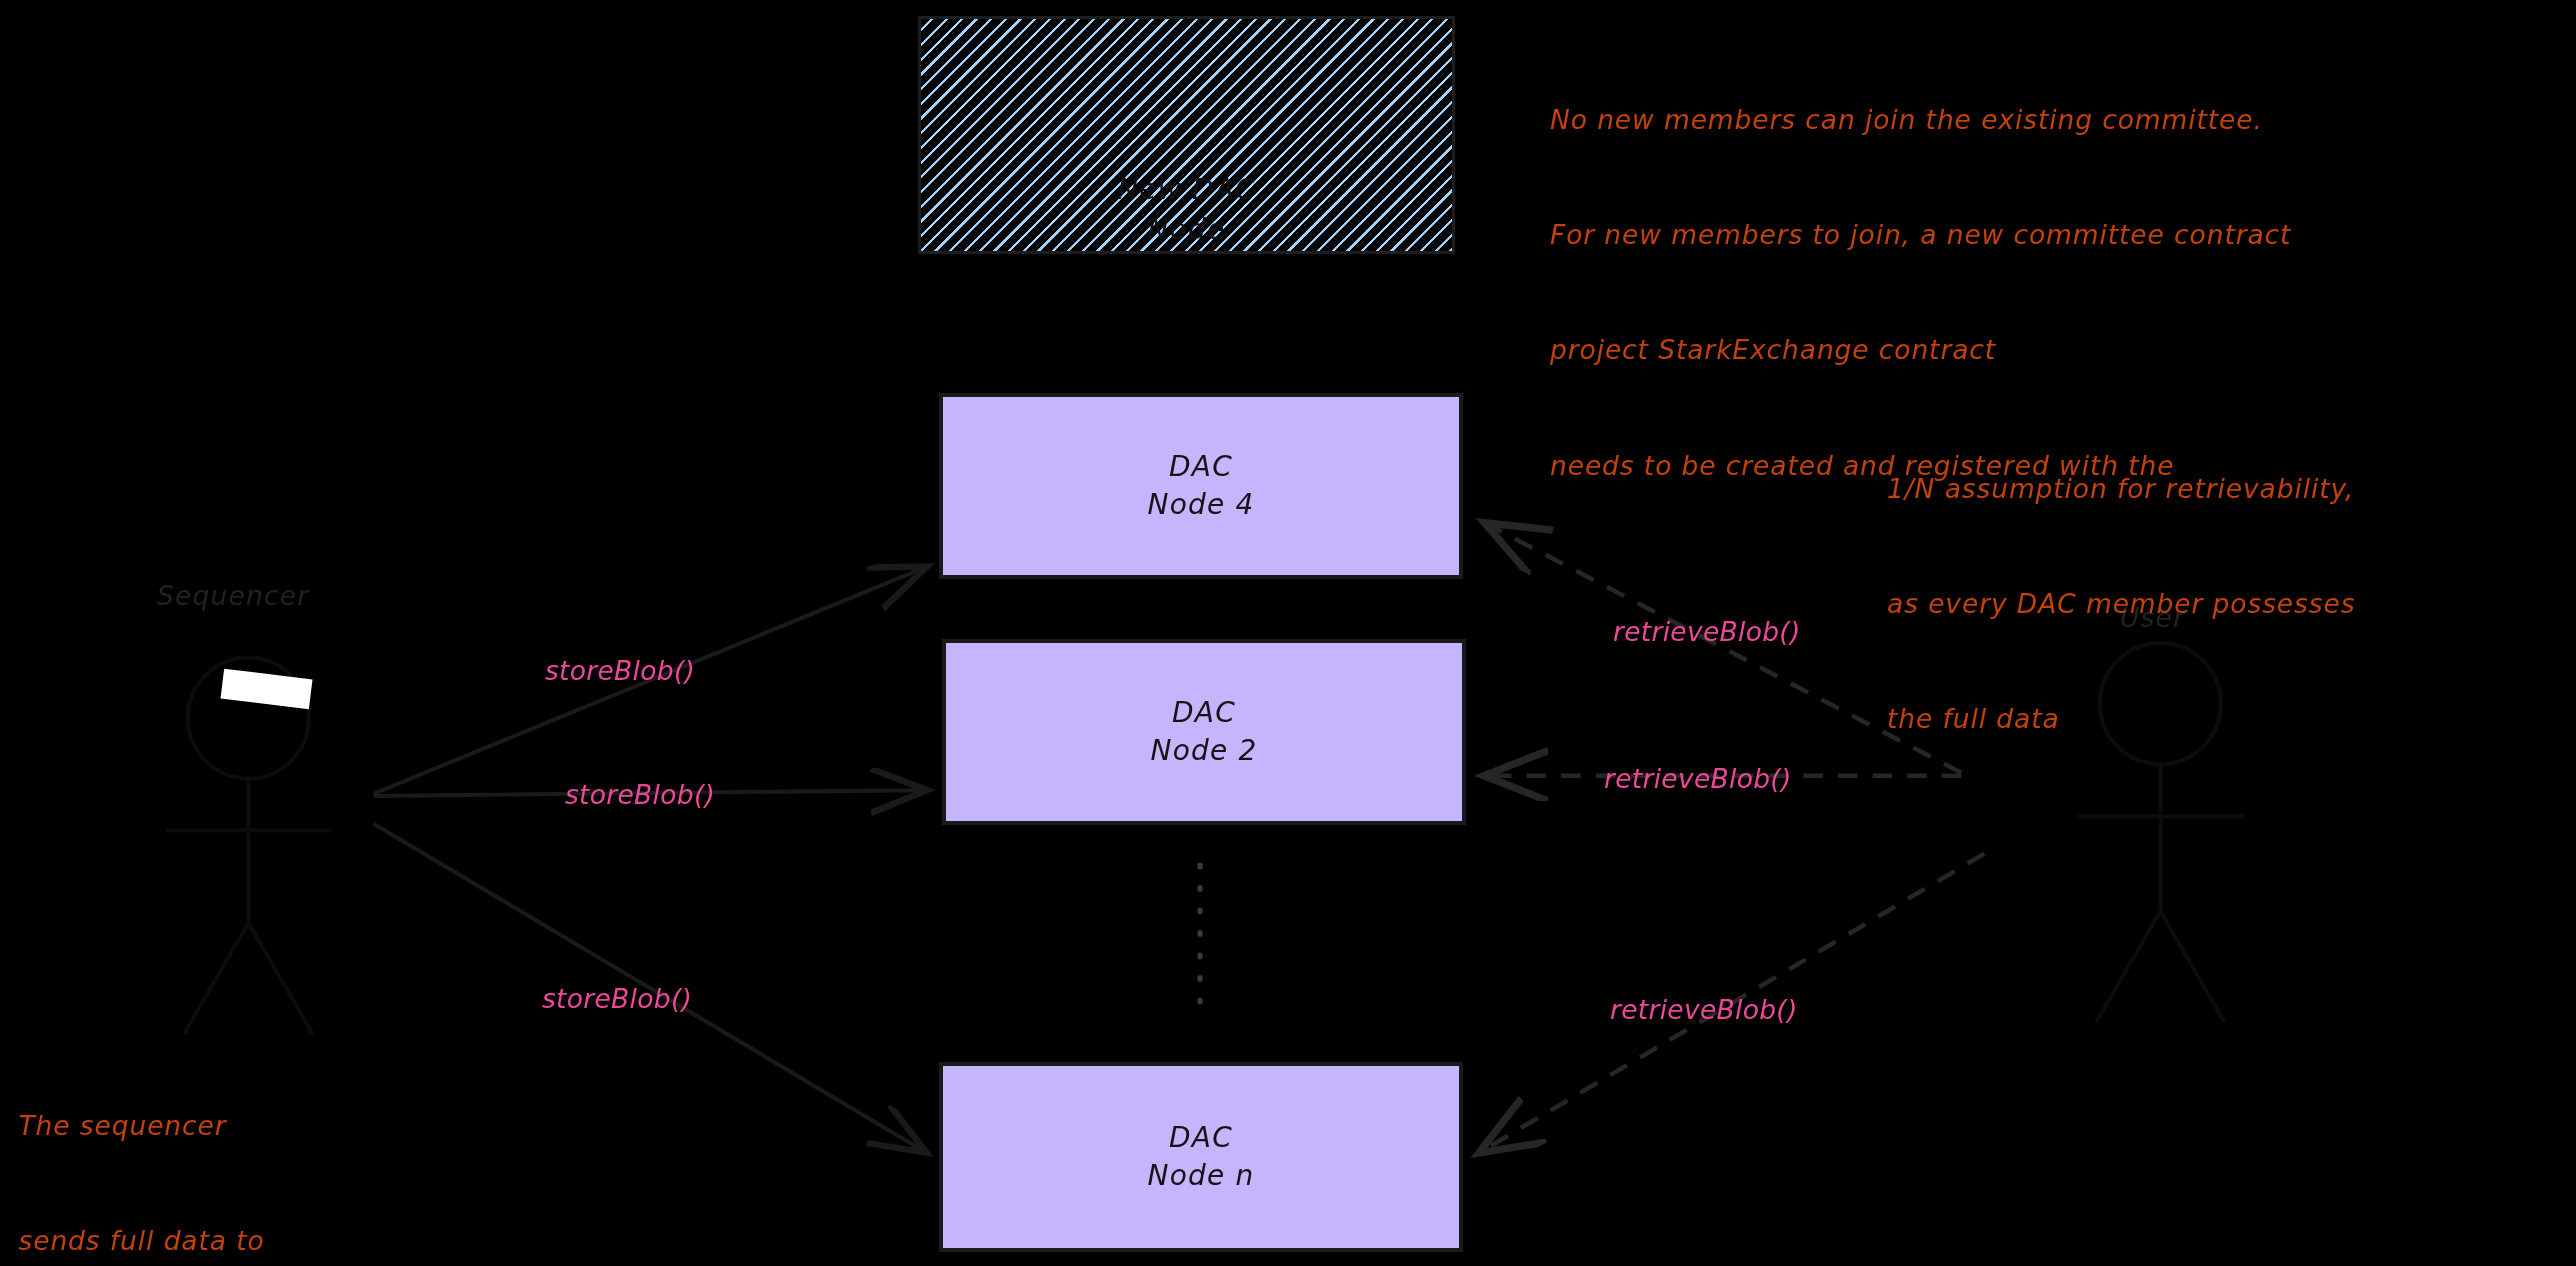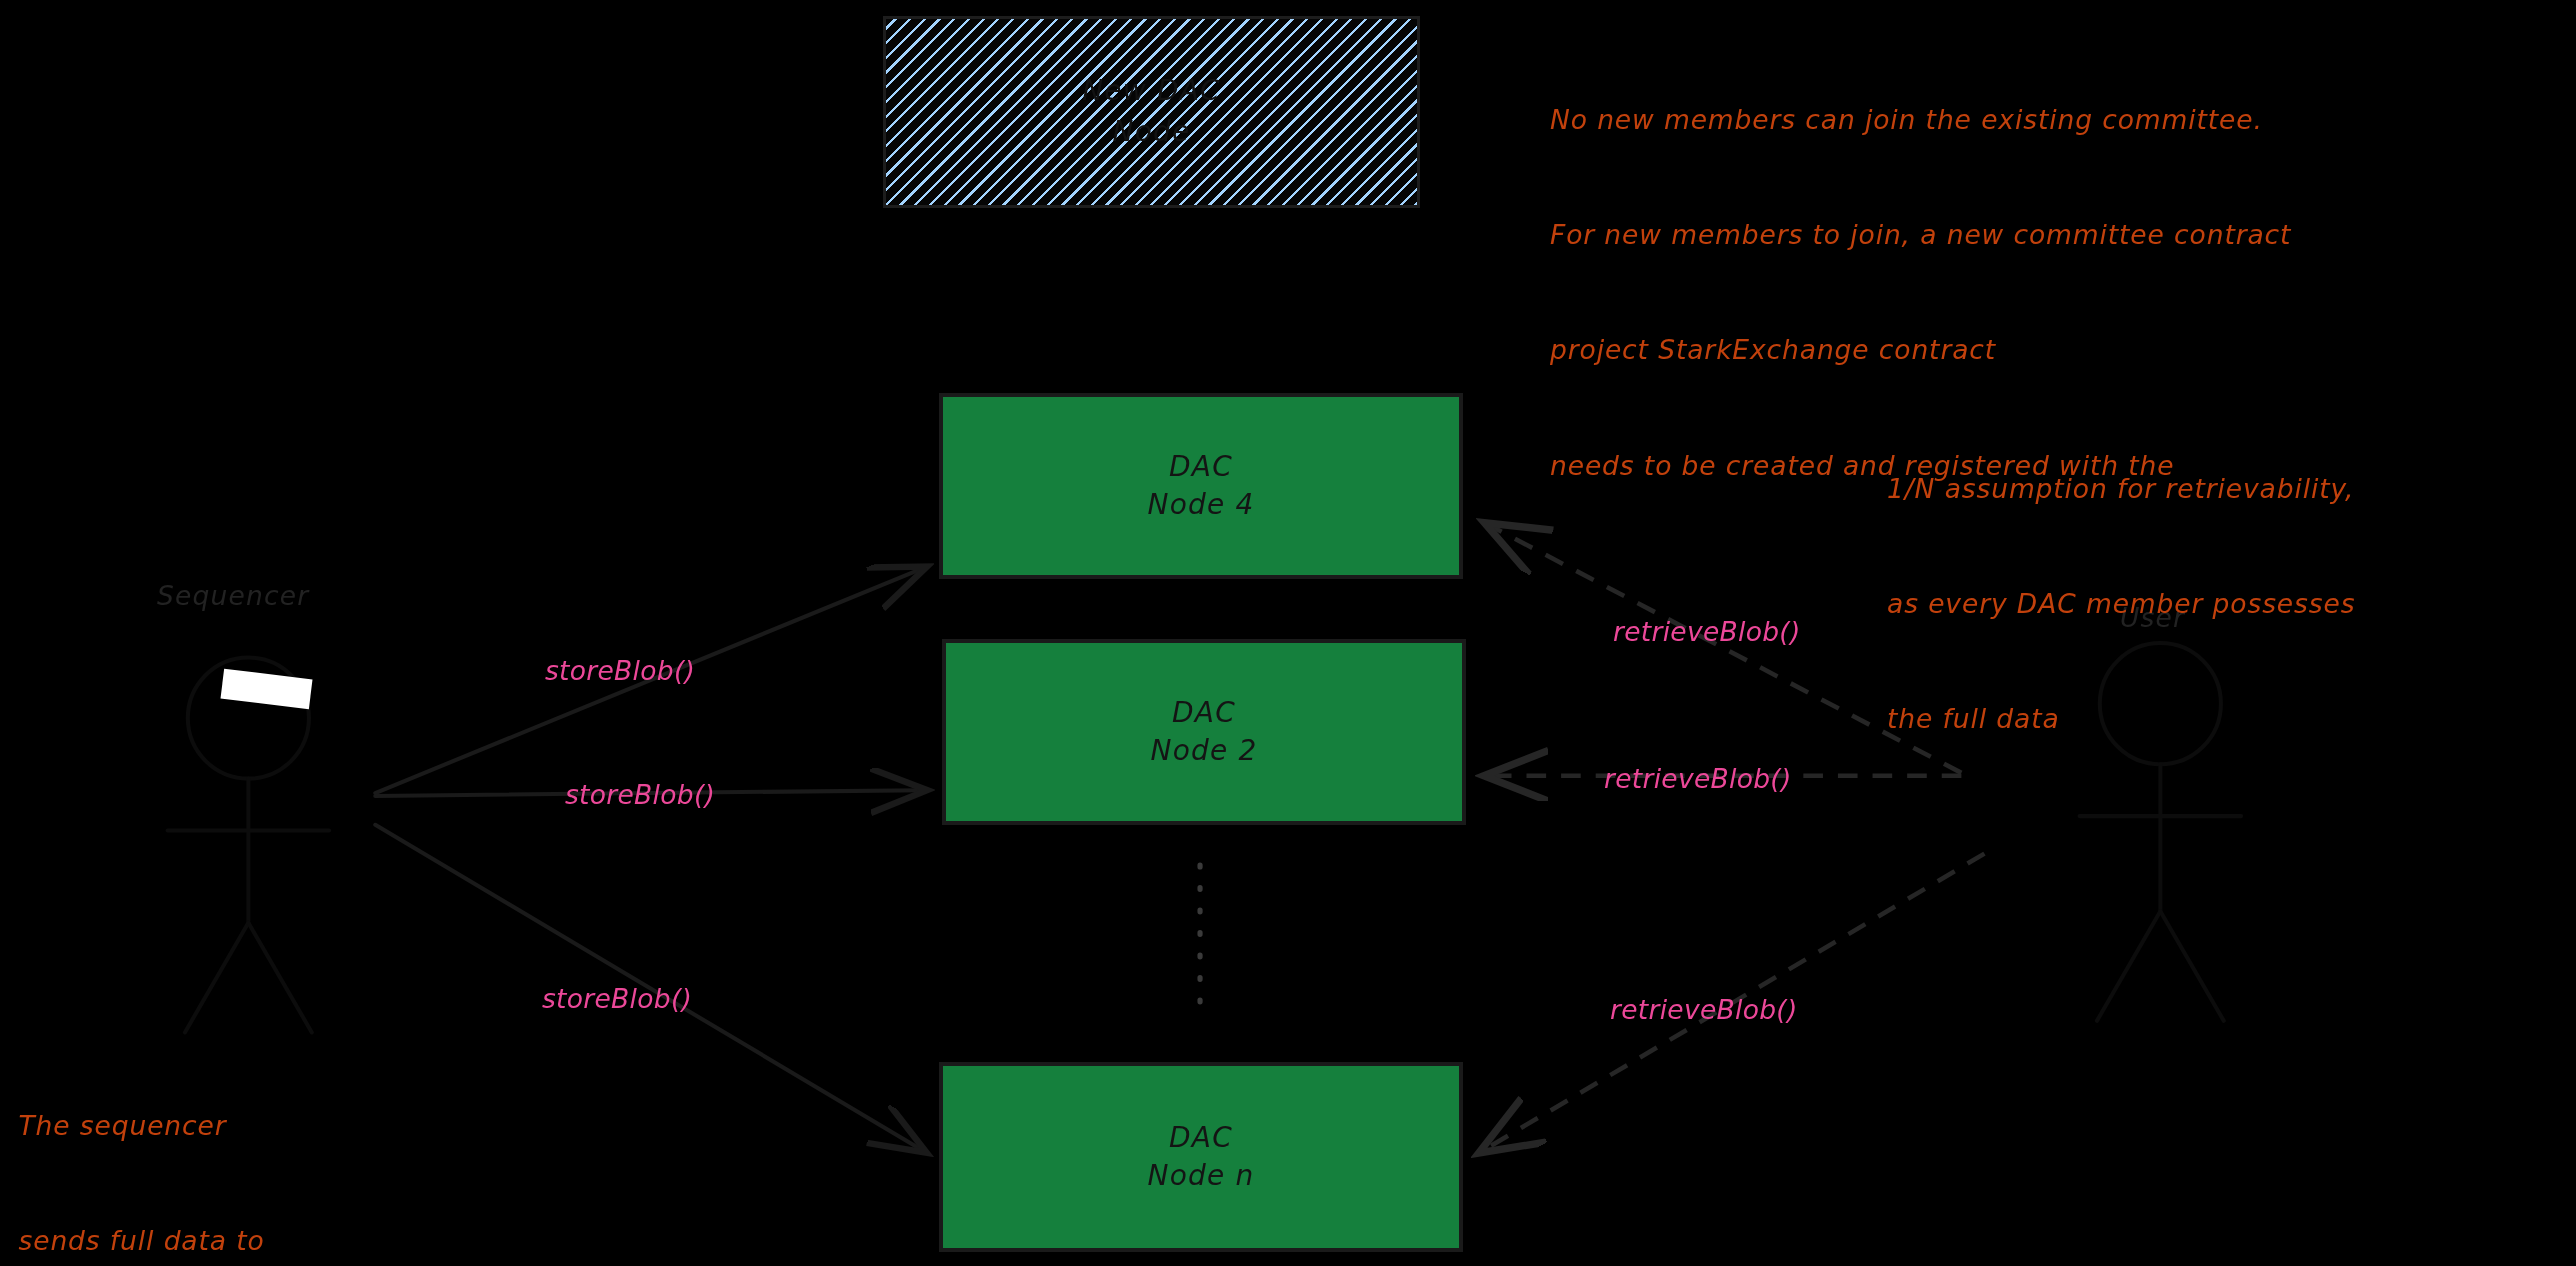--- a/index.html
+++ b/index.html
@@ -50,21 +50,21 @@
   }
   .actor-label {
     font-size: 26.5px;
     color: #222222;
     font-style: italic;
     letter-spacing: 1.2px;
   }
   
   .node-box {
     position: absolute;
-    background: #15803d;
+    background: #c4b5fd;
     border: 4px solid #1a1a1a;
     box-sizing: border-box;
     display: flex;
     flex-direction: column;
     align-items: center;
     justify-content: center;
   }
   .node-box .line1,
   .node-box .line2 {
     color: #141414;
@@ -147,21 +147,21 @@
 
   <g stroke="#262626" stroke-width="8" fill="none" stroke-linecap="butt" stroke-dasharray="34 26">
     <line x1="3400" y1="1340" x2="2580" y2="910" marker-end="url(#arrow-dash)"></line>
     <line x1="3400" y1="1345" x2="2580" y2="1345" marker-end="url(#arrow-dash)"></line>
     <line x1="3440" y1="1480" x2="2570" y2="1995" marker-end="url(#arrow-dash)"></line>
   </g>
 
   <line x1="2080" y1="1500" x2="2080" y2="1770" stroke="#3a3a3a" stroke-width="9" stroke-linecap="round" stroke-dasharray="3 36"></line>
 </svg>
 
-<div class="hatch-box" style="left:883px; top:16px; width:537px; height:192px;">
+<div class="hatch-box" style="left:918px; top:16px; width:537px; height:238px;justify-content:flex-end;">
   <div class="line1">New DAC</div>
   <div class="line2">Node</div>
 </div>
 
 <div class="node-box" style="left:939px; top:393px; width:524px; height:186px;">
   <div class="line1">DAC</div>
   <div class="line2">Node 4</div>
 </div>
 
 <div class="node-box" style="left:942px; top:639px; width:524px; height:186px;">

